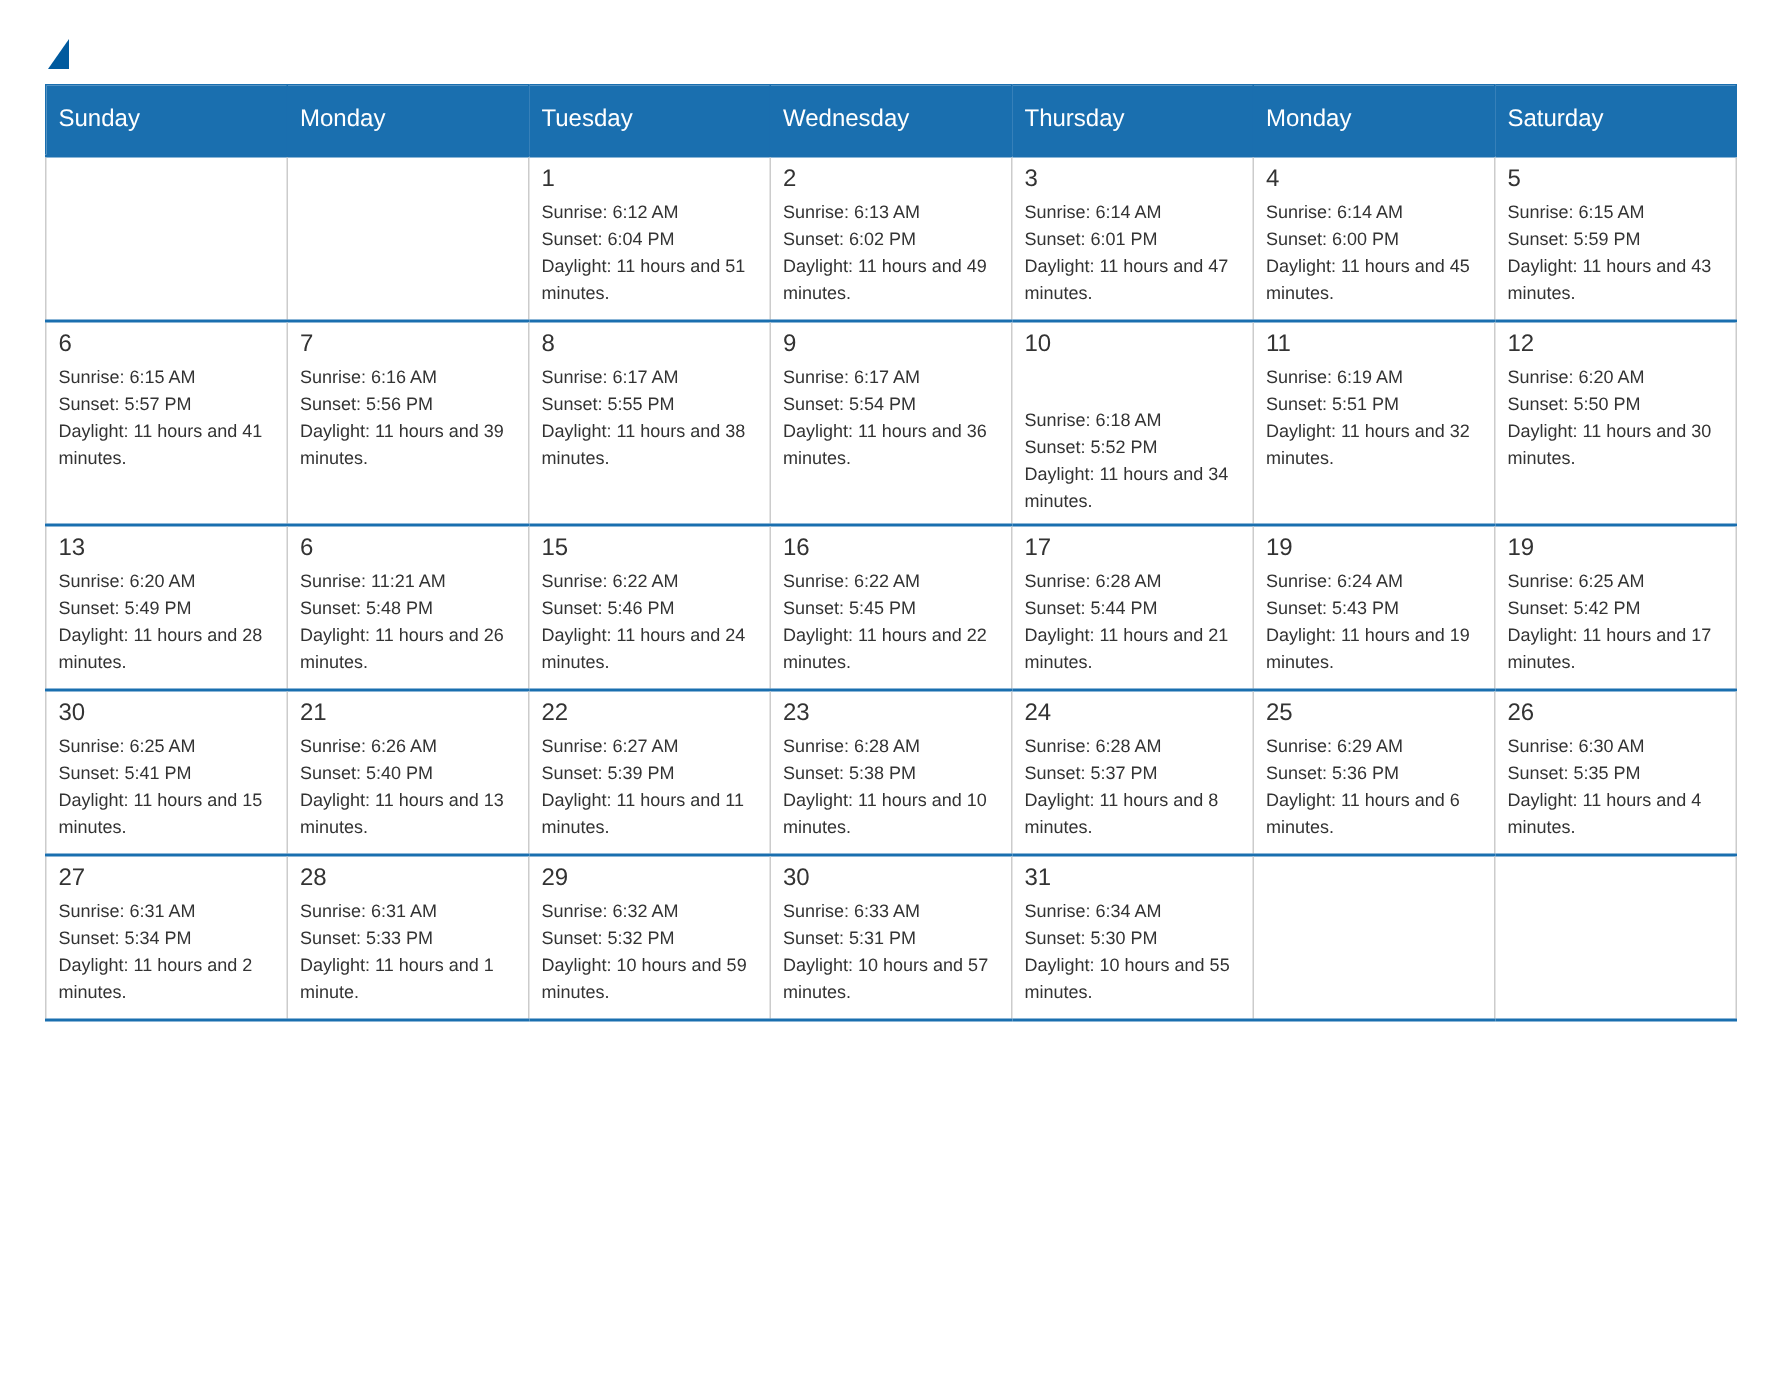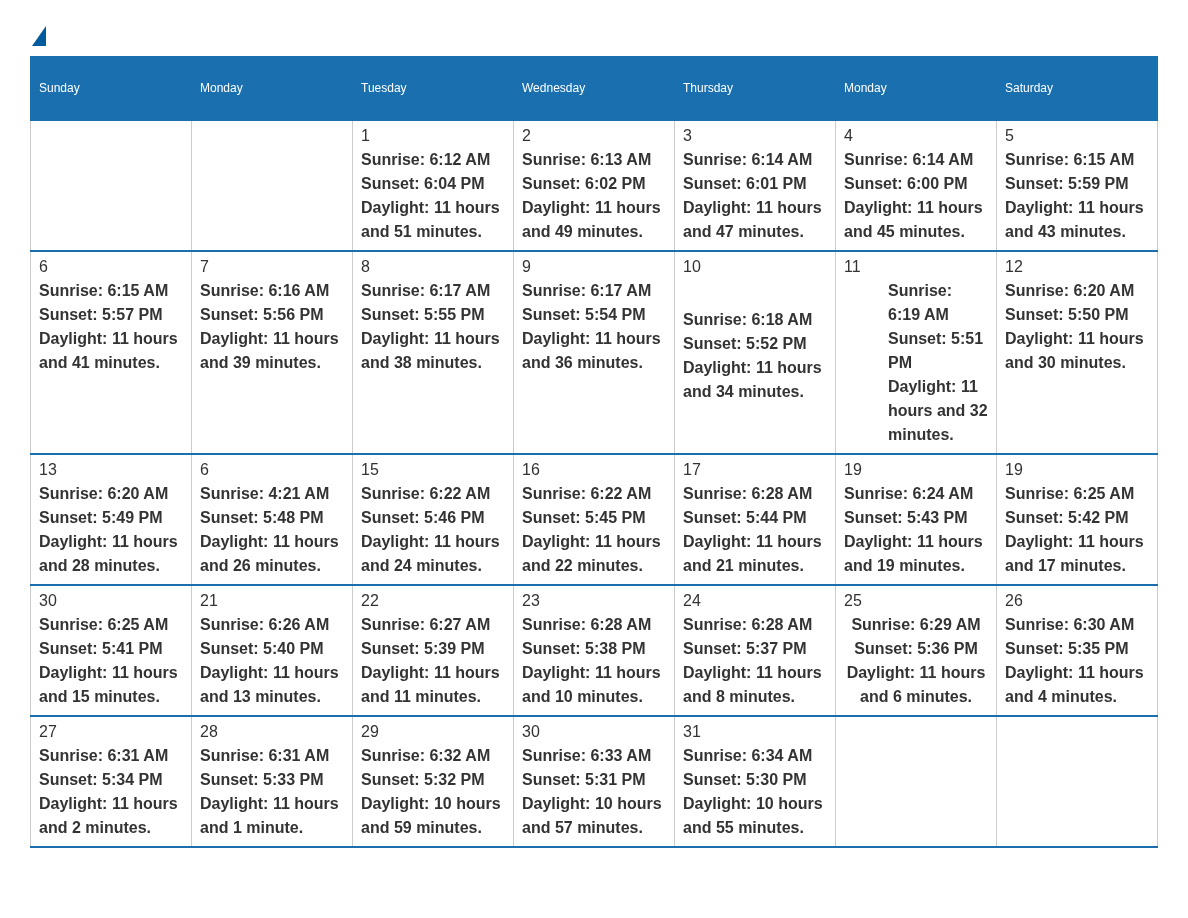--- a/index.html
+++ b/index.html
@@ -51,23 +51,23 @@
       margin-top: 4px;
     }
     .calendar-table {
       width: 100%;
       border-collapse: collapse;
       margin-top: 10px;
     }
     .calendar-table th {
       background-color: #1a6faf;
       color: #ffffff;
-      padding: 24px 8px;
+      padding: 14px 8px;
       text-align: left;
-      font-size: 12px;
+      font-size: 16px;
       font-weight: normal;
       border: 1px solid #1a6faf;
     }
     .calendar-table td {
       border: 1px solid #cccccc;
       vertical-align: top;
       padding: 6px 8px;
       width: calc(100% / 7);
       min-height: 90px;
       height: 110px;
@@ -83,24 +83,23 @@
     .calendar-table tbody tr:not(:last-child) td {
       border-bottom: 1px solid #dddddd;
     }
     .day-number {
       font-size: 16px;
       color: #333333;
       font-weight: normal;
       margin-bottom: 3px;
     }
     .day-info {
-      font-size: 16px;
+      font-size: 12px;
       color: #333333;
       line-height: 1.5;
-      font-weight: bold;
     }
     .logo-line1 {
       display: flex;
       align-items: center;
     }
     .logo-line2 {
       font-size: 26px;
       font-weight: bold;
       color: #1a6faf;
       margin-left: 2px;
@@ -196,41 +195,41 @@
 Daylight: 11 hours and 36 minutes.</div>
         </td>
         <td>
           <div class="day-number">10</div>
           <div class="day-info" style="white-space: pre-line; margin-top: 32px;">Sunrise: 6:18 AM
 Sunset: 5:52 PM
 Daylight: 11 hours and 34 minutes.</div>
         </td>
         <td>
           <div class="day-number">11</div>
-          <div class="day-info" style="white-space: pre-line; margin-left: 44px;">Sunrise: 6:19 AM
+          <div class="day-info" style="white-space: pre-line;">Sunrise: 6:19 AM
 Sunset: 5:51 PM
 Daylight: 11 hours and 32 minutes.</div>
         </td>
         <td>
           <div class="day-number">12</div>
           <div class="day-info" style="white-space: pre-line;">Sunrise: 6:20 AM
 Sunset: 5:50 PM
 Daylight: 11 hours and 30 minutes.</div>
         </td>
       </tr>
       <tr>
         <td>
           <div class="day-number">13</div>
           <div class="day-info" style="white-space: pre-line;">Sunrise: 6:20 AM
 Sunset: 5:49 PM
 Daylight: 11 hours and 28 minutes.</div>
         </td>
         <td>
           <div class="day-number">6</div>
-          <div class="day-info" style="white-space: pre-line;">Sunrise: 4:21 AM
+          <div class="day-info" style="white-space: pre-line;">Sunrise: 11:21 AM
 Sunset: 5:48 PM
 Daylight: 11 hours and 26 minutes.</div>
         </td>
         <td>
           <div class="day-number">15</div>
           <div class="day-info" style="white-space: pre-line;">Sunrise: 6:22 AM
 Sunset: 5:46 PM
 Daylight: 11 hours and 24 minutes.</div>
         </td>
         <td>
@@ -284,21 +283,21 @@
 Daylight: 11 hours and 10 minutes.</div>
         </td>
         <td>
           <div class="day-number">24</div>
           <div class="day-info" style="white-space: pre-line;">Sunrise: 6:28 AM
 Sunset: 5:37 PM
 Daylight: 11 hours and 8 minutes.</div>
         </td>
         <td>
           <div class="day-number">25</div>
-          <div class="day-info" style="white-space: pre-line; text-align: center;">Sunrise: 6:29 AM
+          <div class="day-info" style="white-space: pre-line;">Sunrise: 6:29 AM
 Sunset: 5:36 PM
 Daylight: 11 hours and 6 minutes.</div>
         </td>
         <td>
           <div class="day-number">26</div>
           <div class="day-info" style="white-space: pre-line;">Sunrise: 6:30 AM
 Sunset: 5:35 PM
 Daylight: 11 hours and 4 minutes.</div>
         </td>
       </tr>

